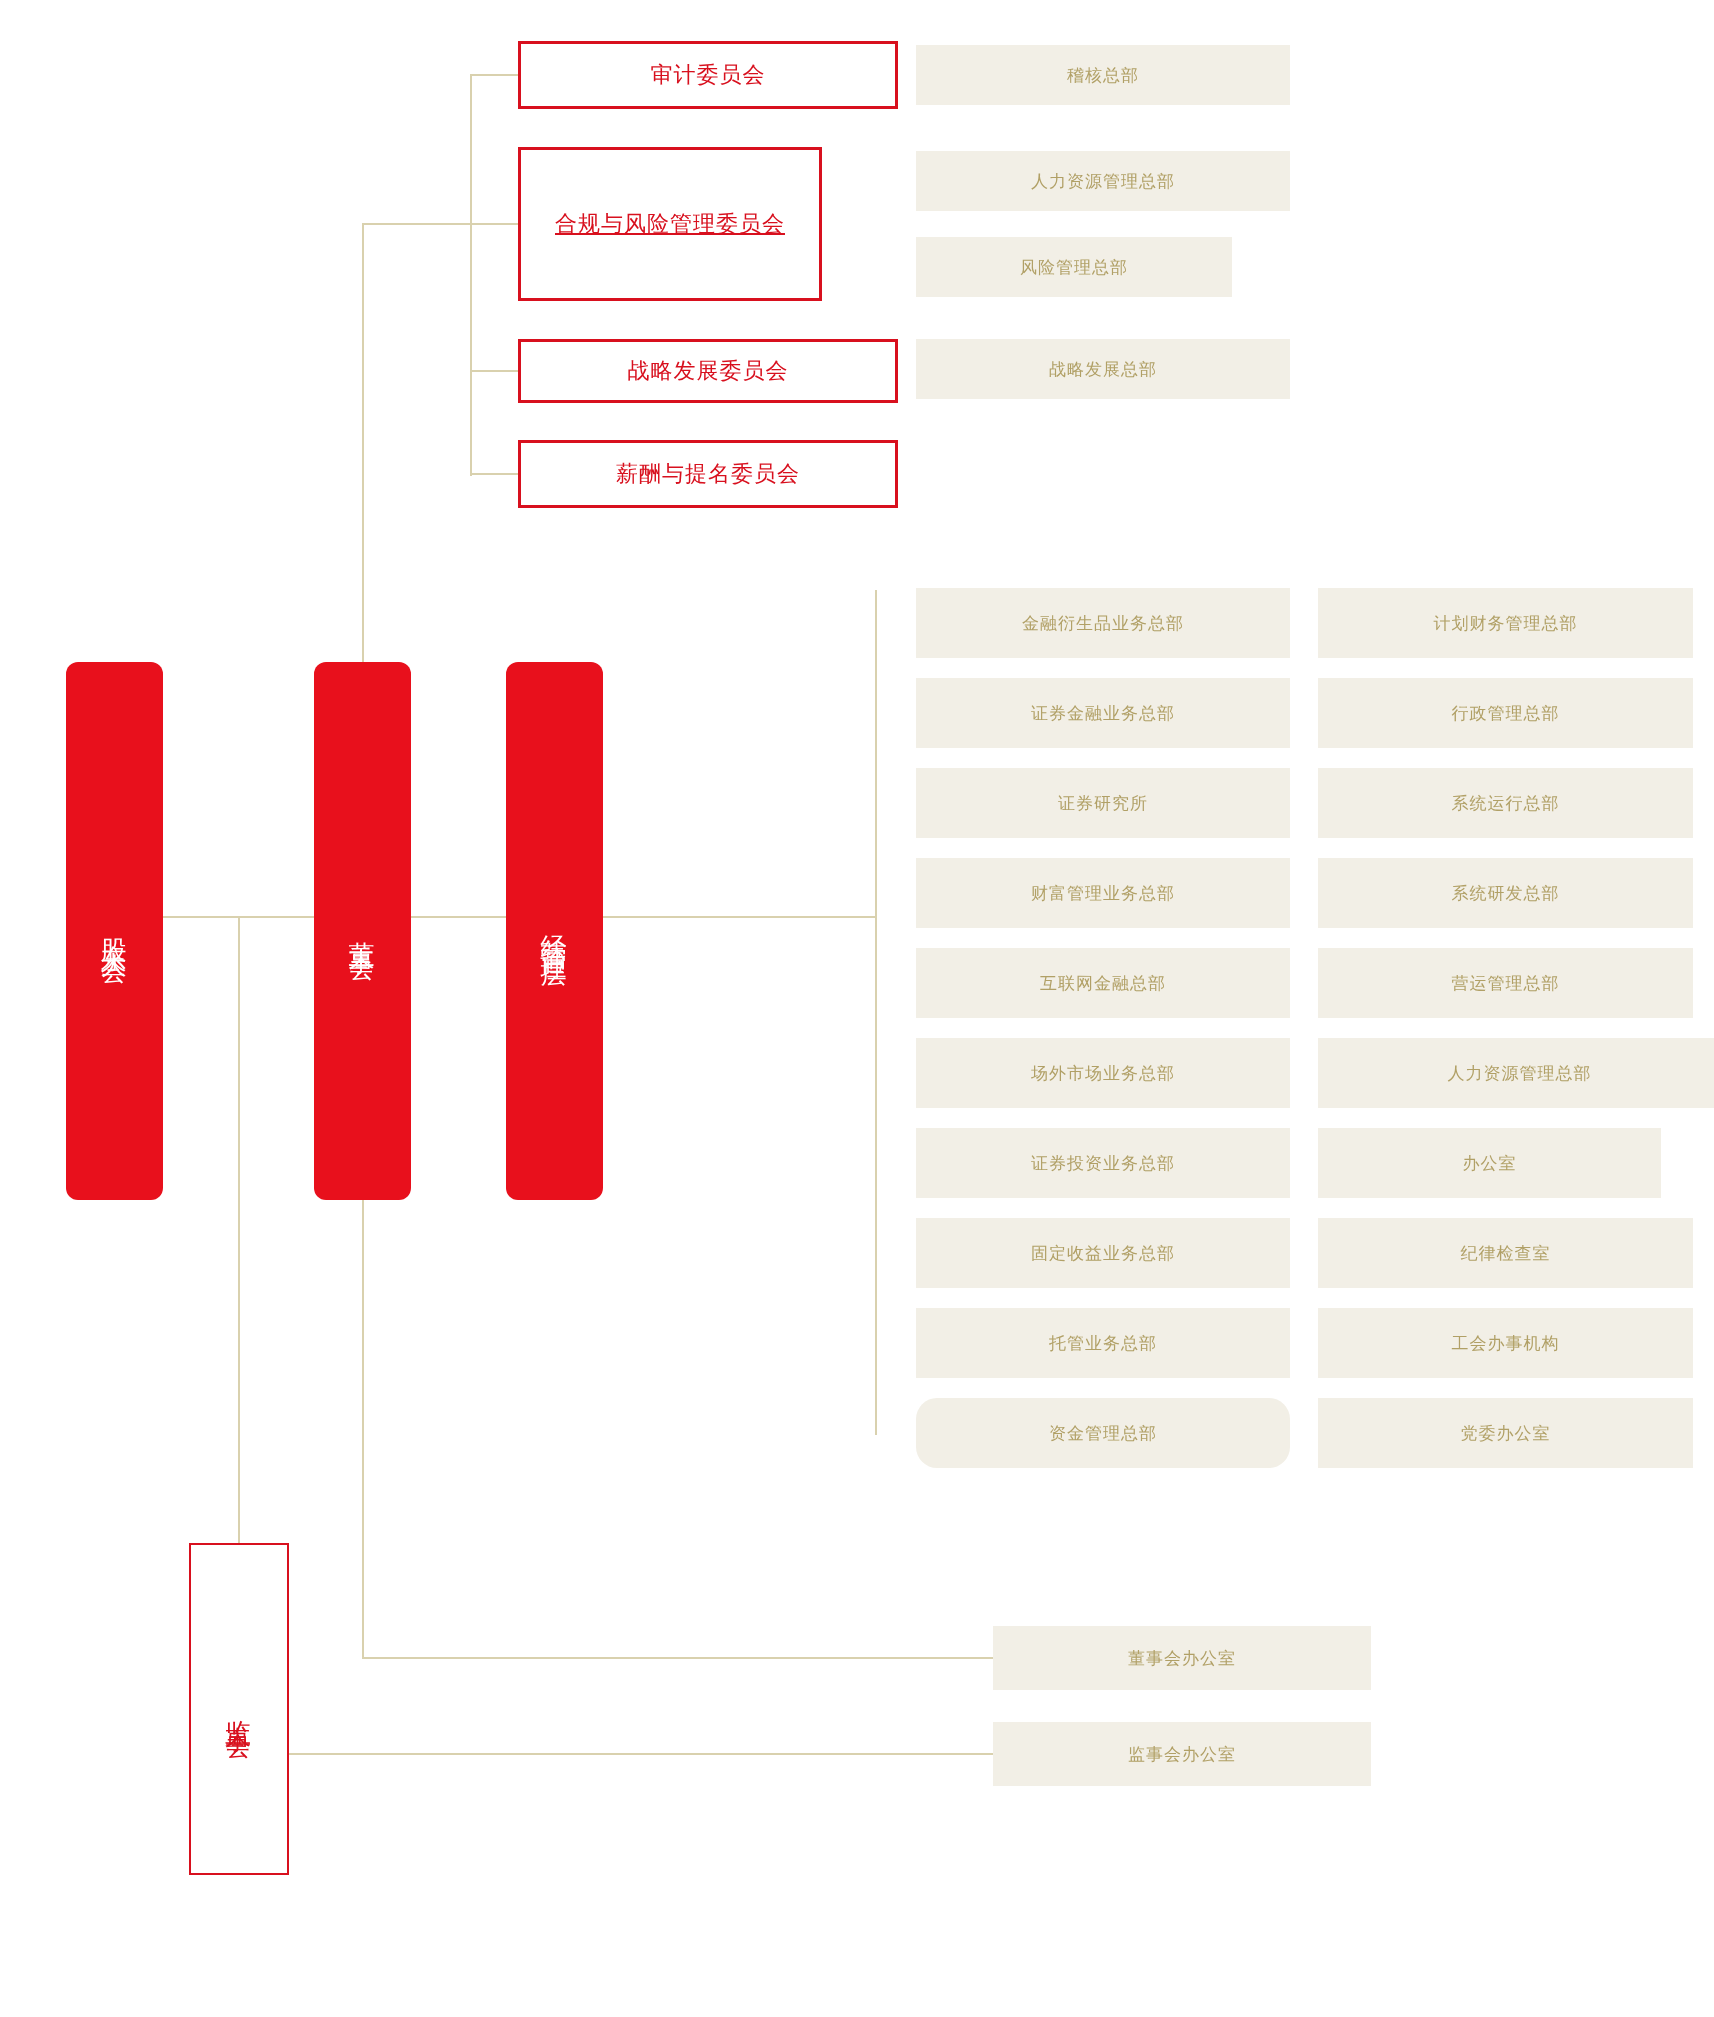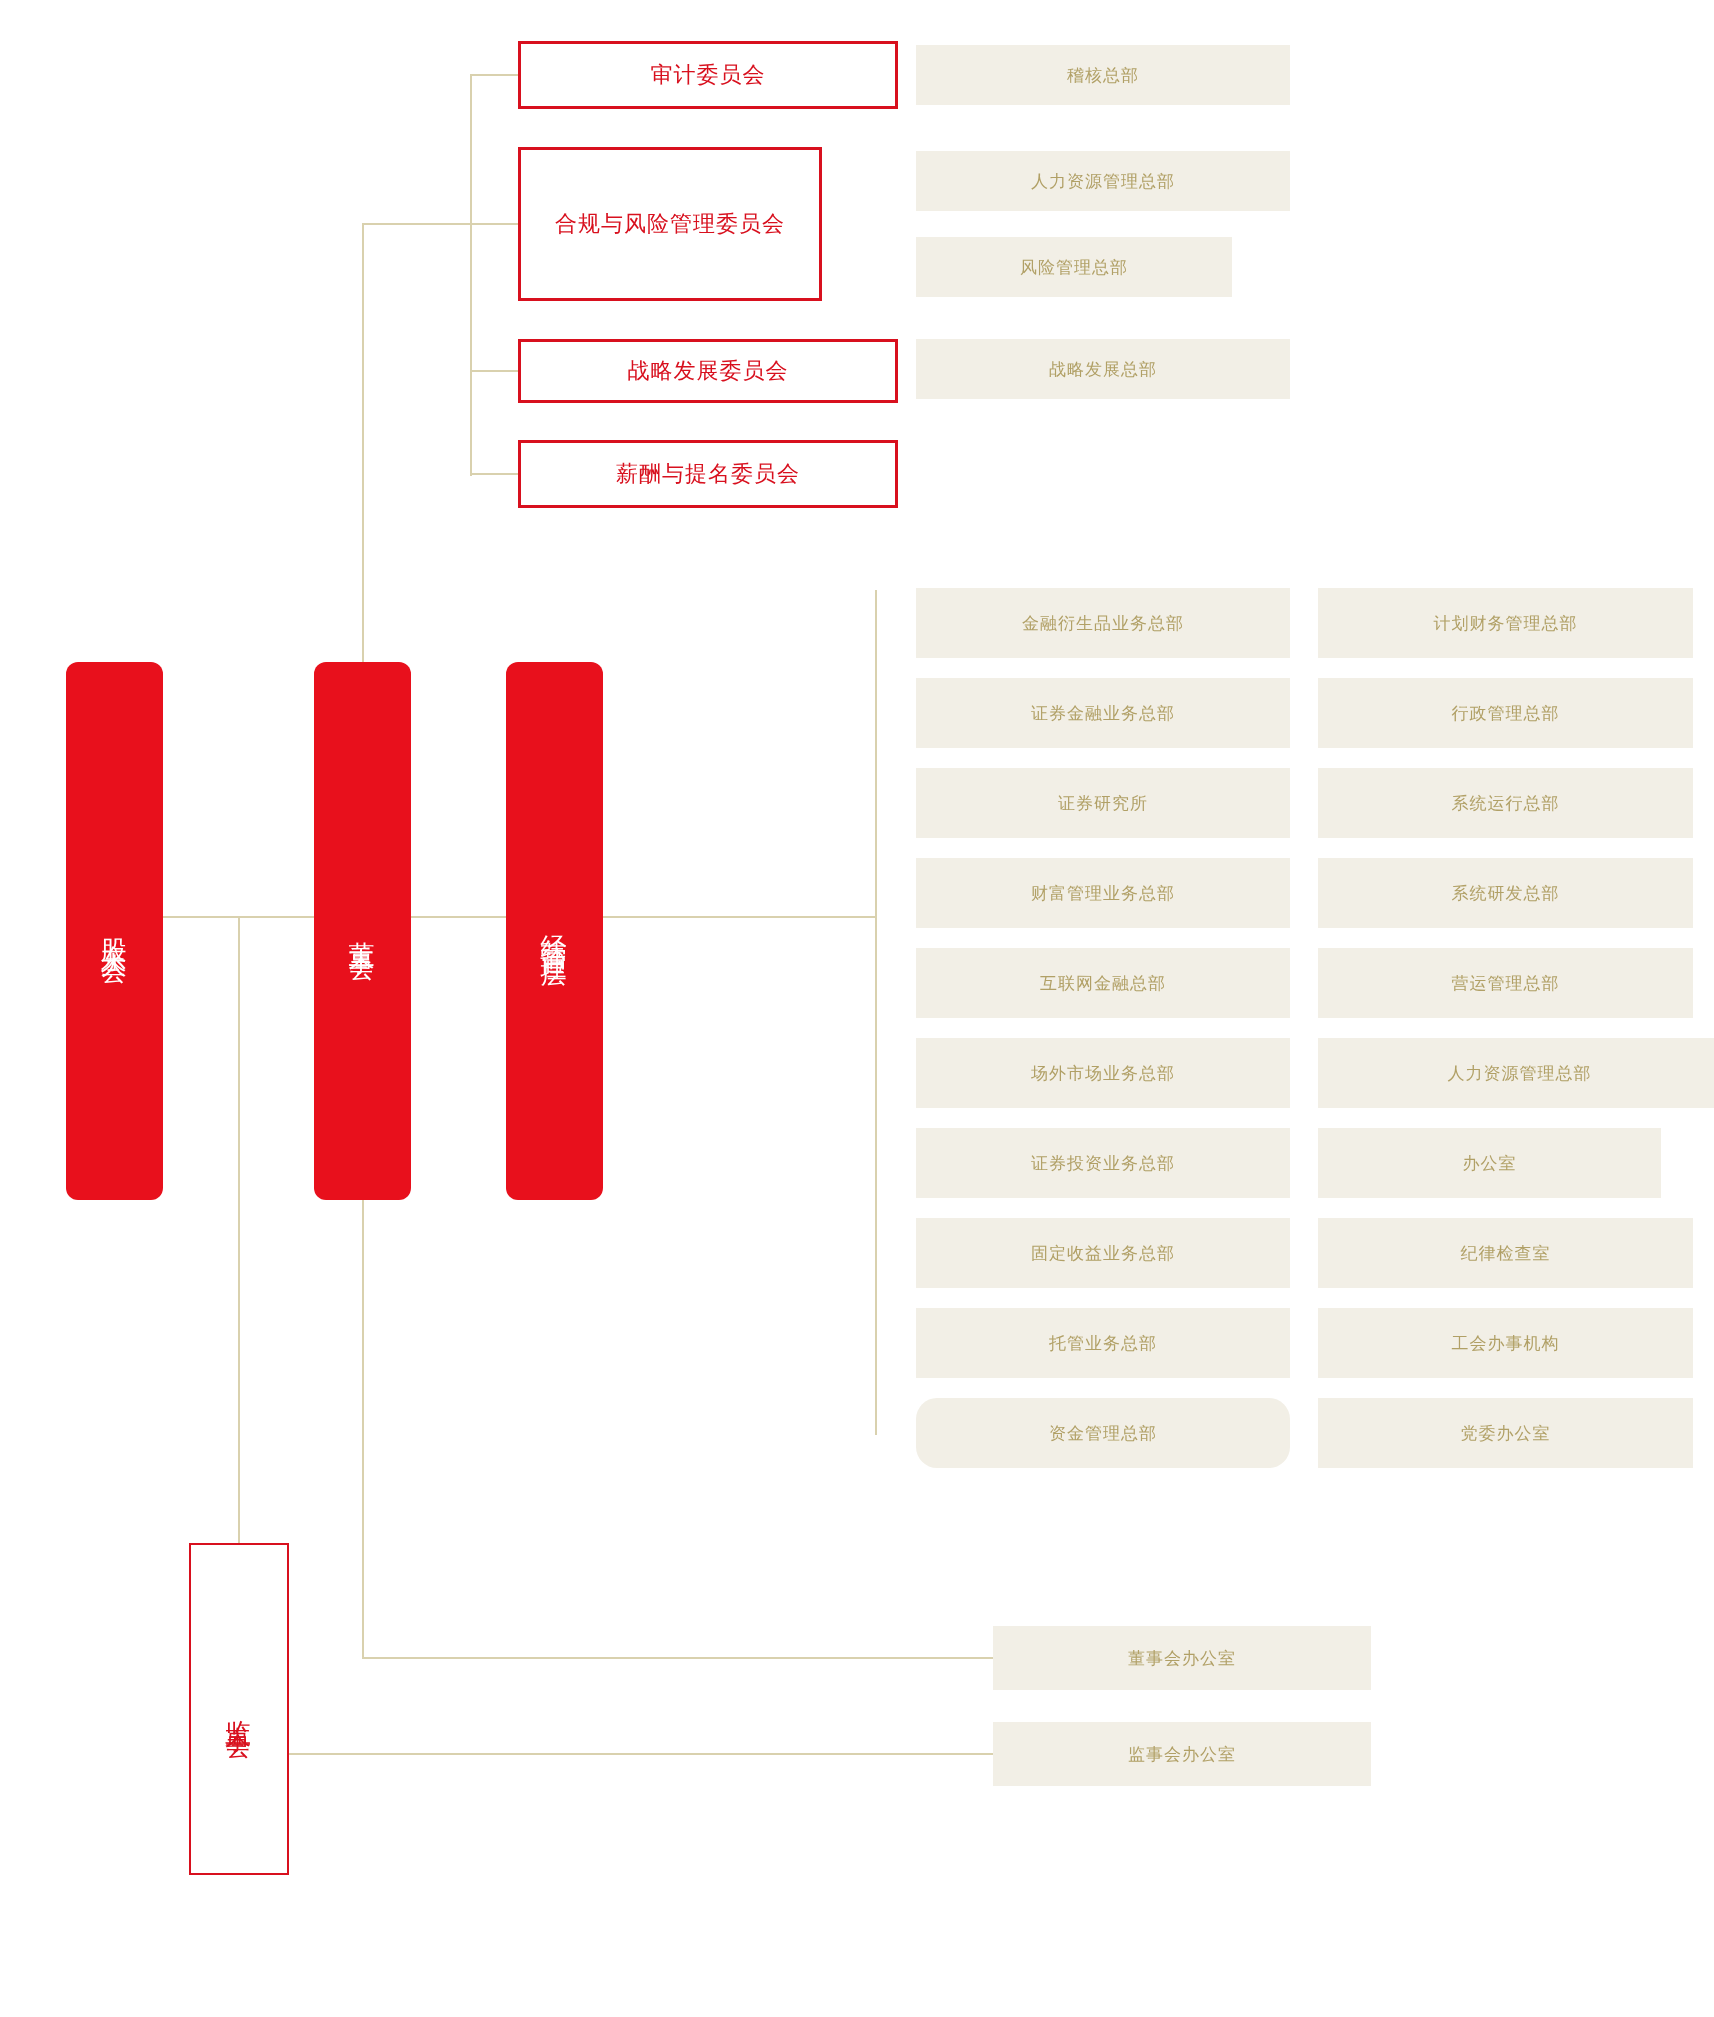--- a/index.html
+++ b/index.html
@@ -71,21 +71,21 @@
       <div class="line" style="left: 438px; top: 473px; width: 48px; height: 2px;"></div>
       <div class="line" style="left: 329px; top: 223px; width: 2px; height: 1436px;"></div>
       <div class="line" style="left: 130px; top: 916px; width: 713px; height: 2px;"></div>
       <div class="line" style="left: 842px; top: 590px; width: 2px; height: 845px;"></div>
       <div class="line" style="left: 205px; top: 916px; width: 2px; height: 629px;"></div>
       <div class="line" style="left: 329px; top: 1657px; width: 632px; height: 2px;"></div>
       <div class="line" style="left: 256px; top: 1753px; width: 705px; height: 2px;"></div>
     </div>
   <div id="boxes">
       <div class="box committee" style="left: 485px; top: 41px; width: 380px; height: 68px;">审计委员会</div>
-      <div class="box committee" style="left: 485px; top: 147px; width: 304px; height: 154px;">合规与风险管理委员会</div>
+      <div class="box committee" style="left: 485px; top: 147px; width: 304px; height: 154px; text-decoration: underline;">合规与风险管理委员会</div>
       <div class="box committee" style="left: 485px; top: 339px; width: 380px; height: 64px;">战略发展委员会</div>
       <div class="box committee" style="left: 485px; top: 440px; width: 380px; height: 68px;">薪酬与提名委员会</div>
       <div class="box beige" style="left: 883px; top: 45px; width: 374px; height: 60px;">稽核总部</div>
       <div class="box beige" style="left: 883px; top: 151px; width: 374px; height: 60px;">人力资源管理总部</div>
       <div class="box beige" style="left: 883px; top: 237px; width: 316px; height: 60px;">风险管理总部</div>
       <div class="box beige" style="left: 883px; top: 339px; width: 374px; height: 60px;">战略发展总部</div>
       <div class="box redbar vtext" style="left: 33px; top: 662px; width: 97px; height: 538px;">股东大会</div>
       <div class="box redbar vtext" style="left: 281px; top: 662px; width: 97px; height: 538px;">董事会</div>
       <div class="box redbar vtext" style="left: 473px; top: 662px; width: 97px; height: 538px;">经营管理层</div>
       <div class="box beige" style="left: 883px; top: 588px; width: 374px; height: 70px;">金融衍生品业务总部</div>

